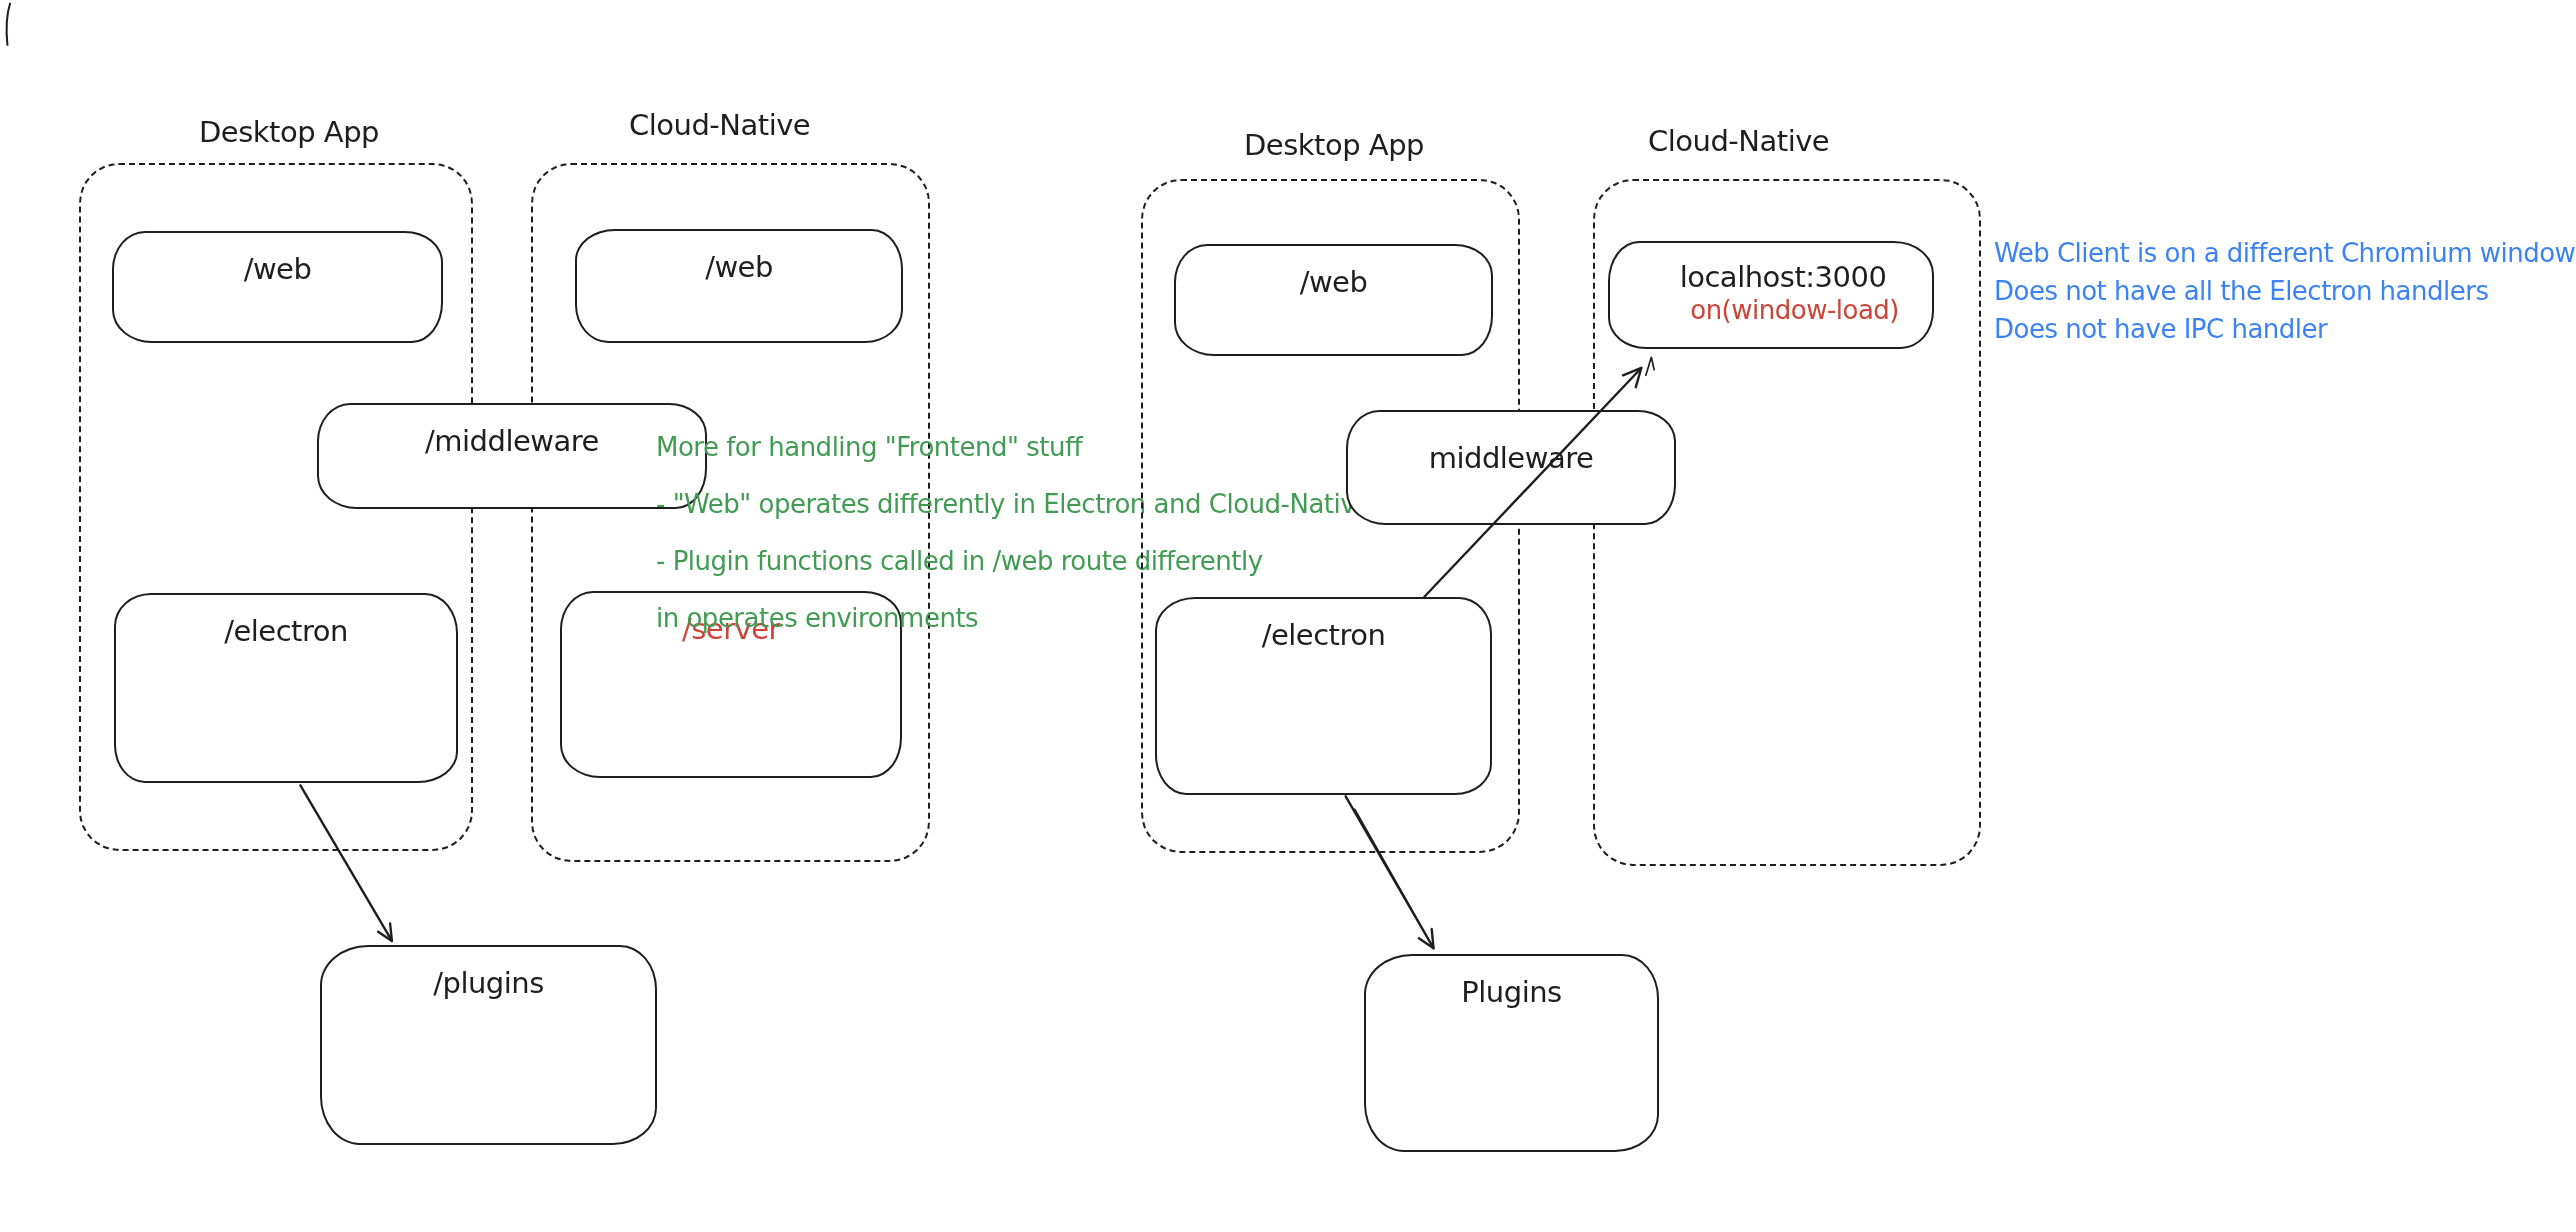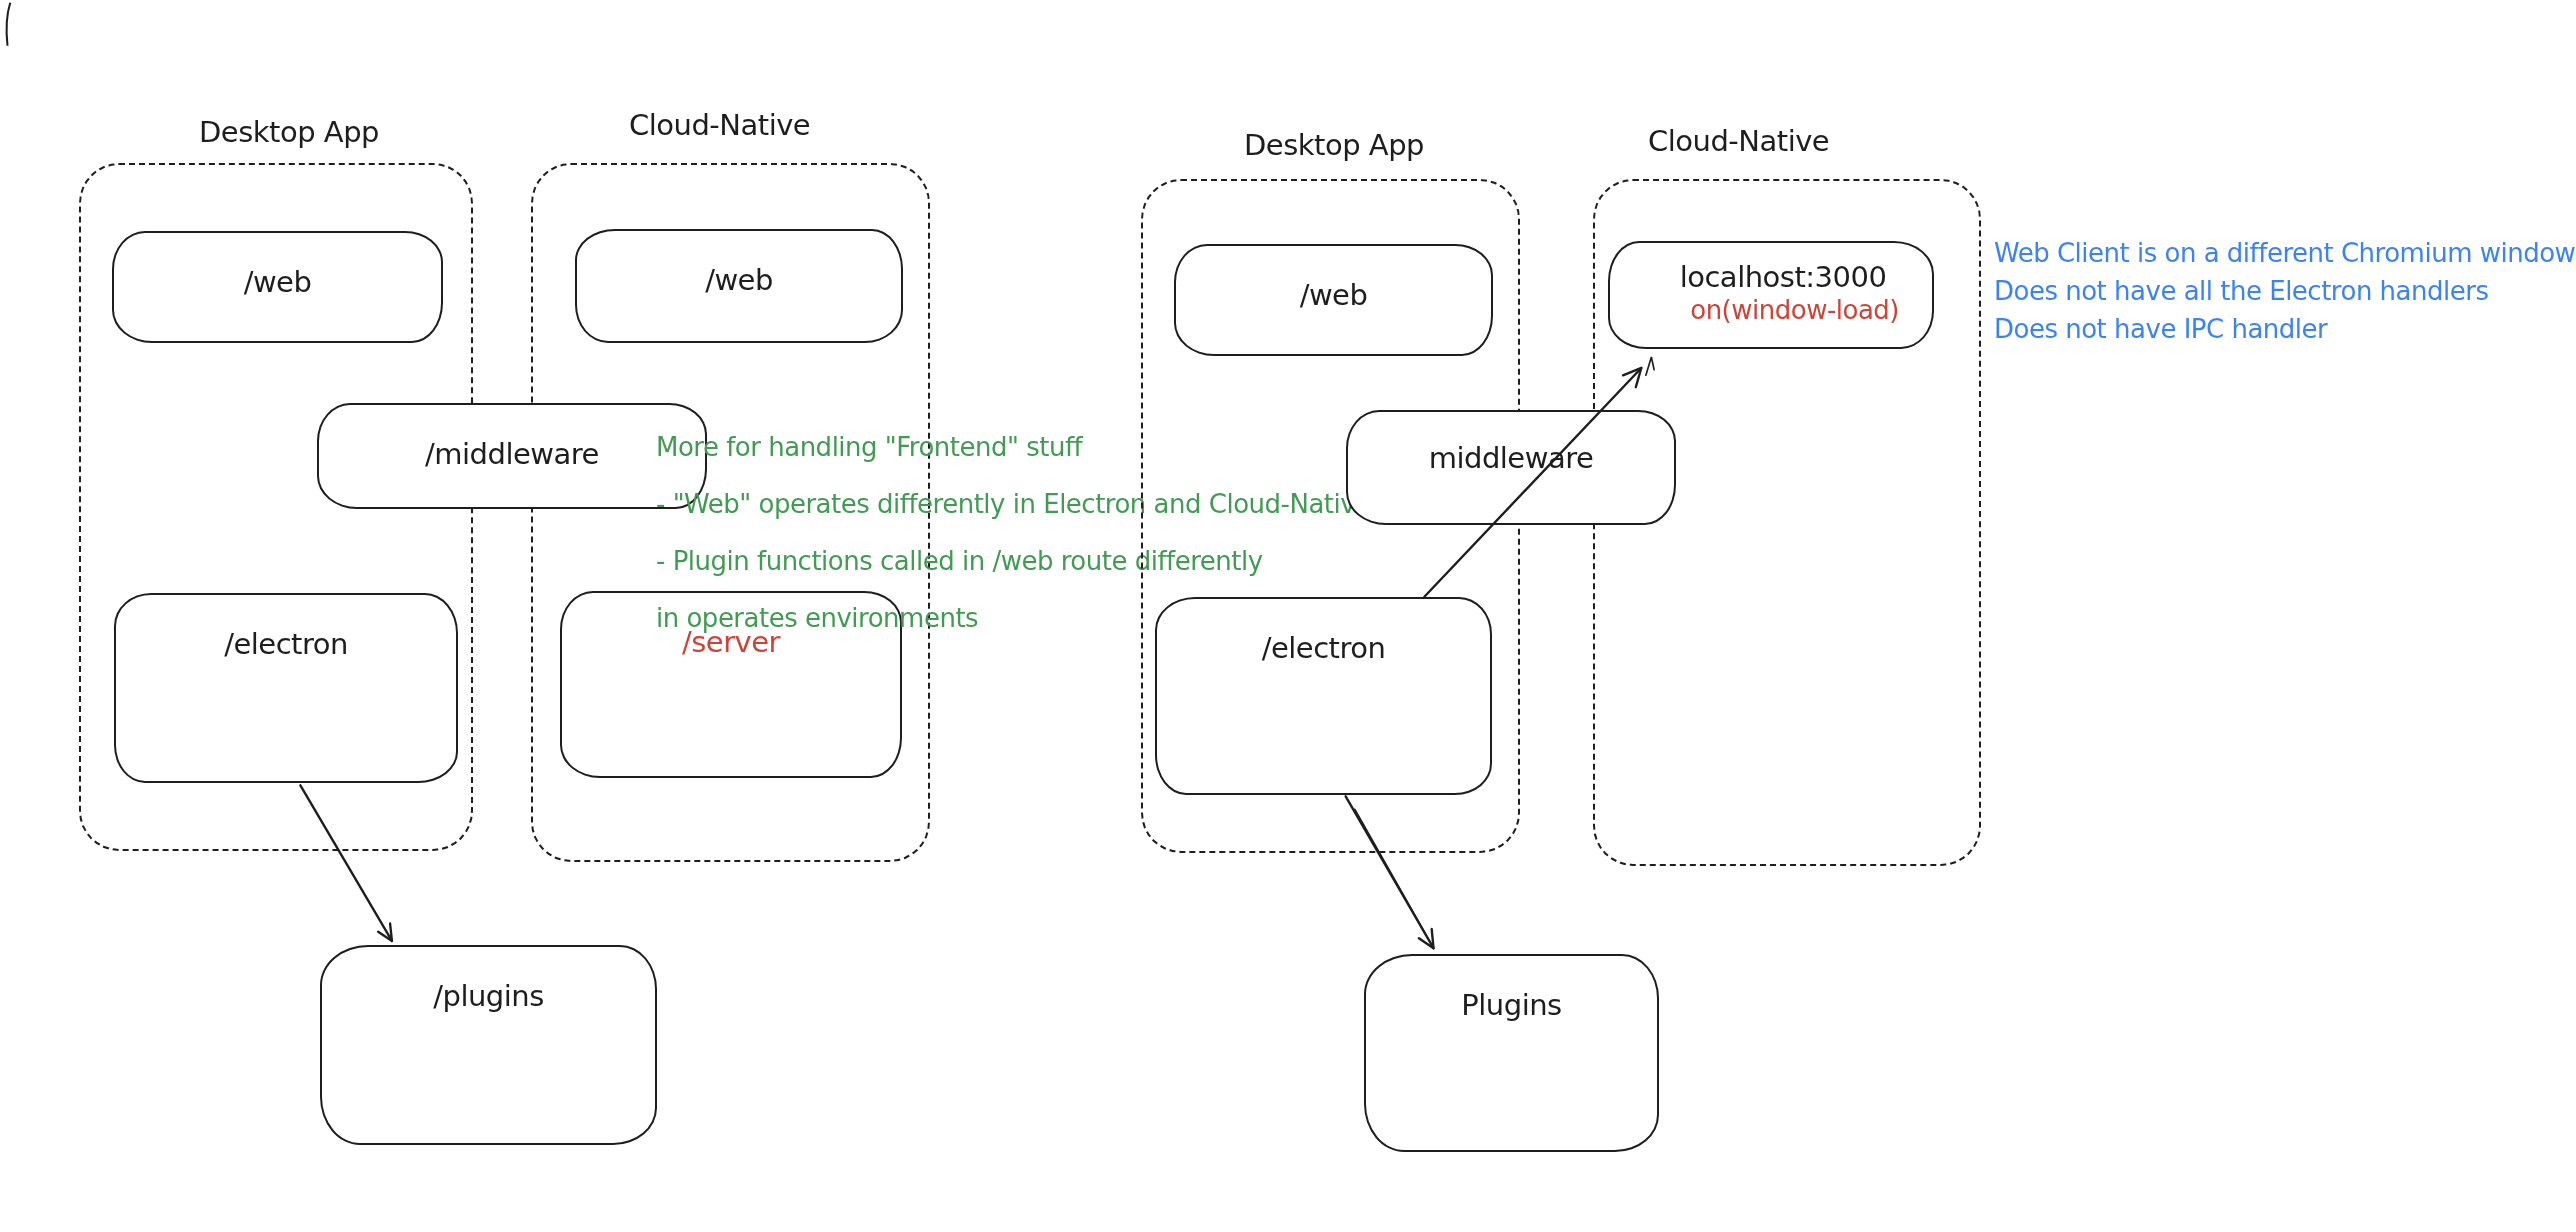--- a/index.html
+++ b/index.html
@@ -9,21 +9,21 @@
   }
   .dashed{
     position:absolute;border:2.4px dashed #1e1e1e;border-radius:40px;background:transparent;
   }
   .box{
     position:absolute;border:2.6px solid #1e1e1e;background:#ffffff;
     border-radius:33px 38px 31px 40px / 38px 31px 40px 33px;
     display:flex;flex-direction:column;align-items:center;box-sizing:border-box;
   }
   .blabel{
-    font-size:29px;letter-spacing:-0.5px;padding-top:32px;white-space:nowrap;
+    font-size:29px;letter-spacing:-0.5px;padding-top:19px;white-space:nowrap;
   }
   .glabel{
     position:absolute;font-size:29px;letter-spacing:-0.5px;white-space:nowrap;
   }
   .note{position:absolute;white-space:nowrap;}
   .note div{white-space:nowrap;}
   .green-note{color:#429b53;font-size:26px;letter-spacing:-0.5px;line-height:57px;}
   .red-note{color:#3b82f6;font-size:26px;letter-spacing:-0.5px;line-height:38px;}
   .red-text{color:#cb4437;}
   .sub-label{

